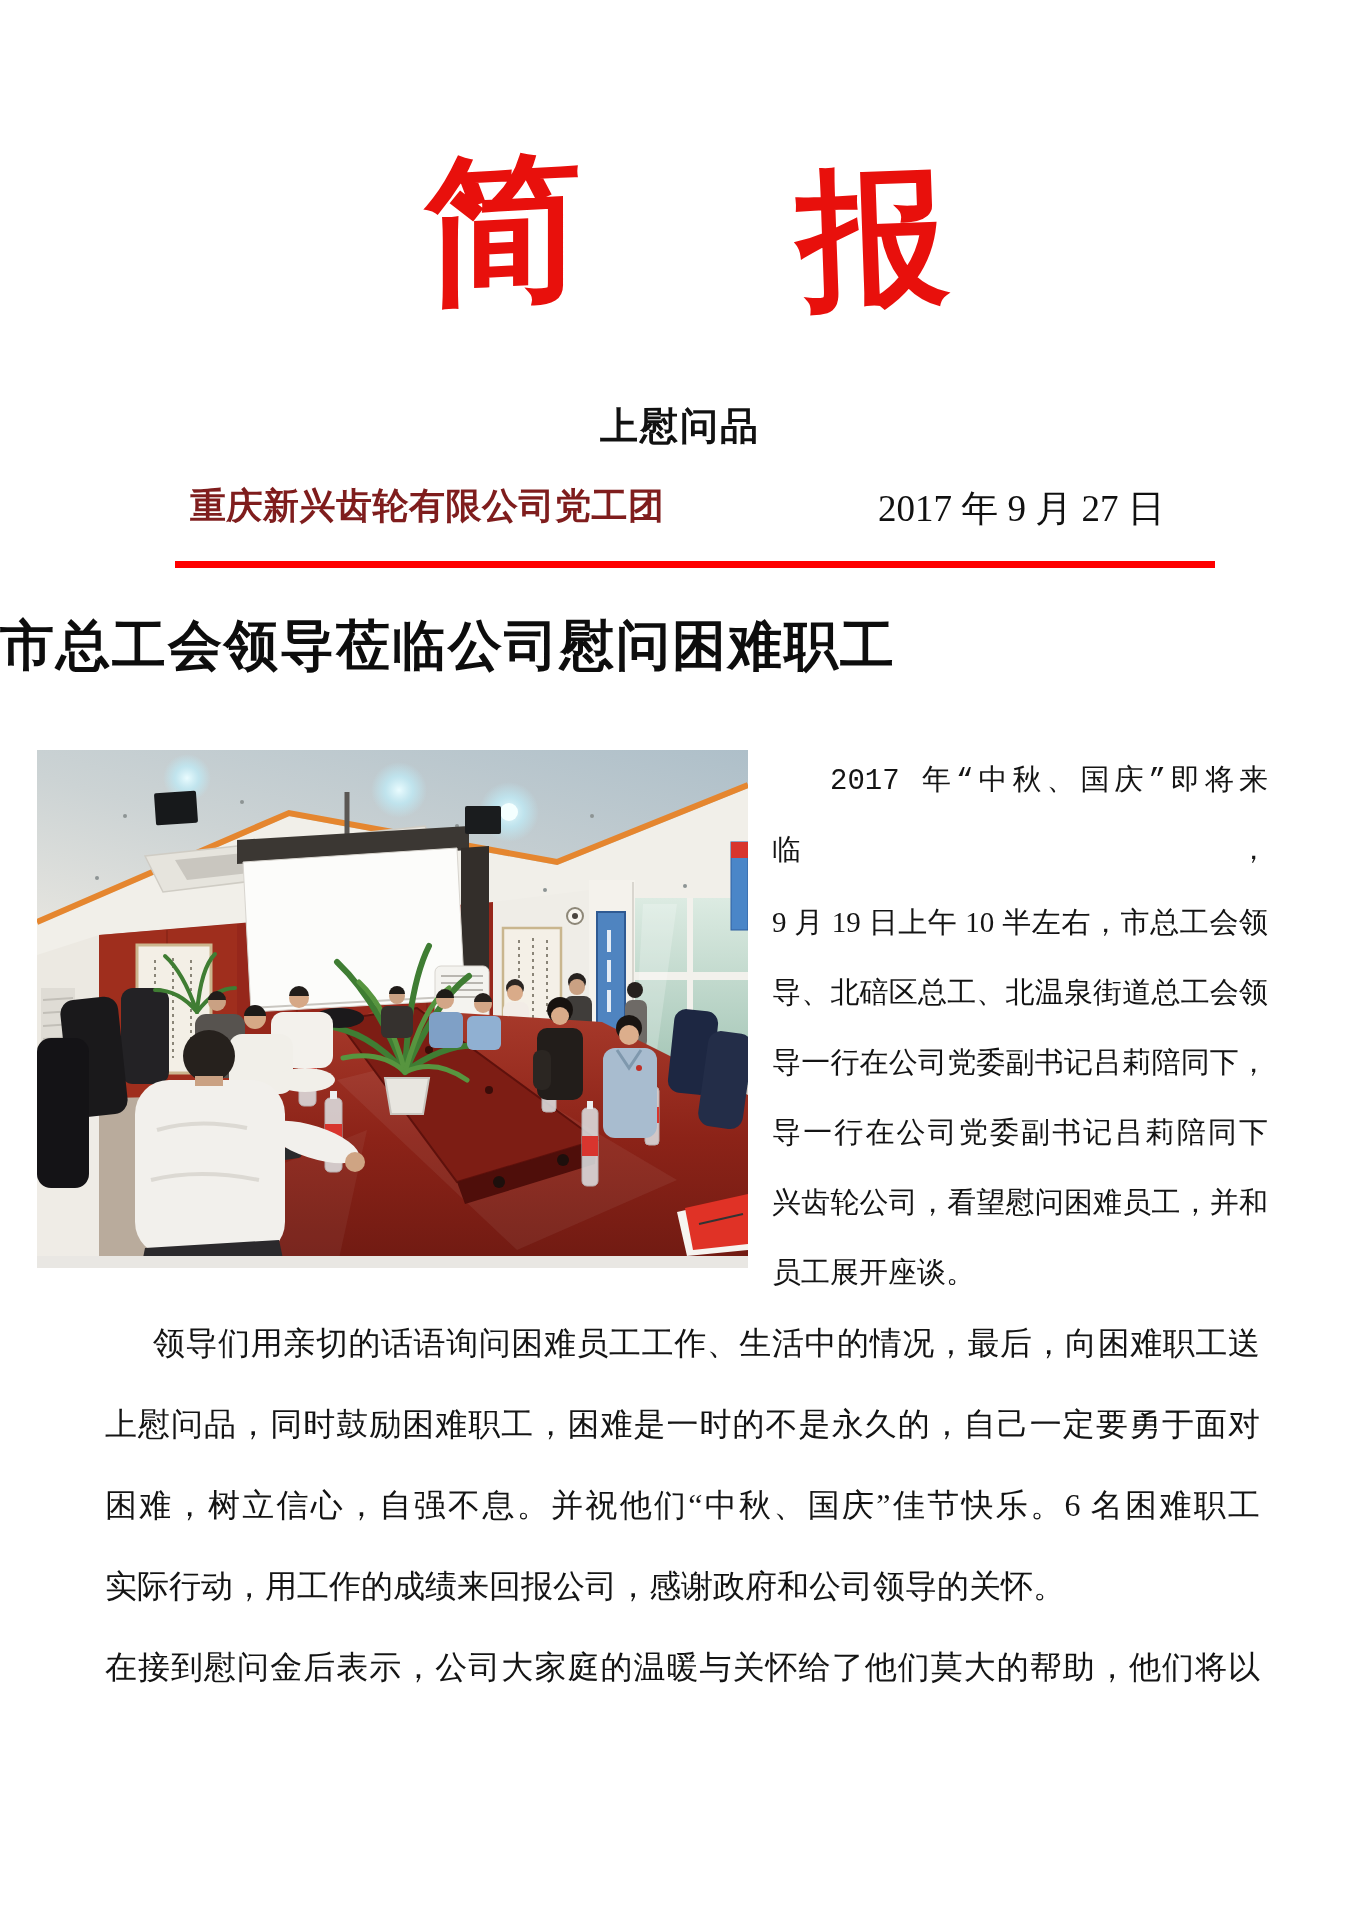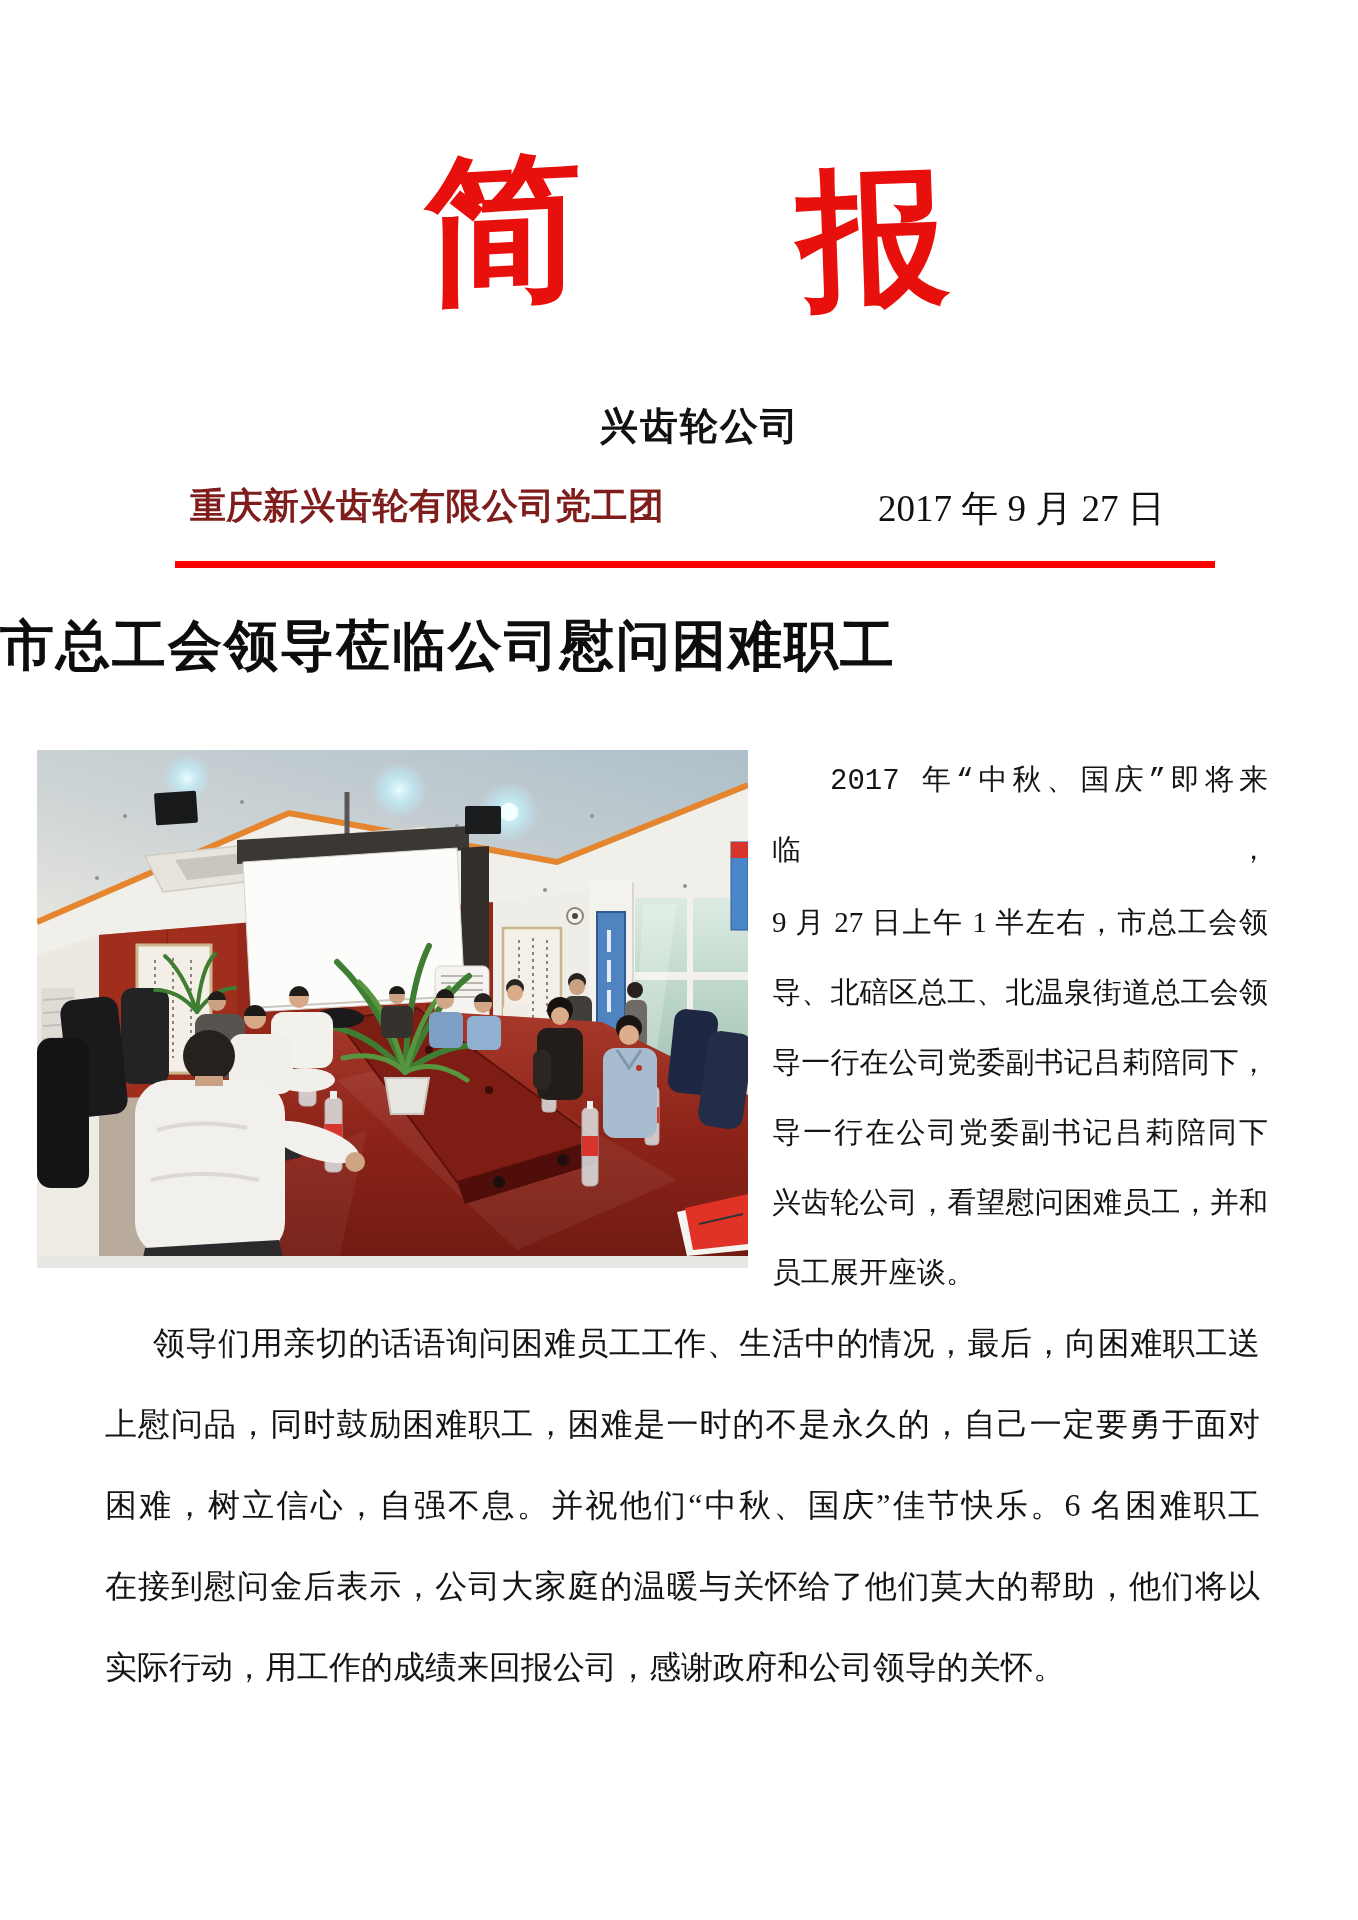--- a/index.html
+++ b/index.html
@@ -58,21 +58,21 @@
 </head>
 <body>
 
 <div class="page">
 
   <div>
     <span class="mast-char mast-char-1">简</span>
     <span class="mast-char mast-char-2">报</span>
   </div>
 
-  <div class="issue">兴齿轮公司</div>
+  <div class="issue">上慰问品</div>
   <div class="org">重庆新兴齿轮有限公司党工团</div>
   <div class="date">2017 年 9 月 27 日</div>
   <div class="rule"></div>
 
   <h1 class="headline">市总工会领导莅临公司慰问困难职工</h1>
 
   <div class="photo">
     <svg viewBox="0 0 711 518" width="711" height="518" preserveAspectRatio="none">
       <defs>
         <linearGradient id="ceil" x1="1" y1="0" x2="0.15" y2="1">
@@ -349,29 +349,29 @@
         <rect x="158" y="326" width="28" height="10" fill="#caa183"></rect>
         <polygon points="108,498 242,490 248,518 104,518" fill="#2b292c"></polygon>
       </g>
 
       <rect x="0" y="506" width="711" height="12" fill="#e9e7e3"></rect>
     </svg>
   </div>
 
   <div class="lead">
     <div class="line fill indent-2">2017 年“中秋、国庆”即将来临，</div>
-    <div class="line fill">9 月 27 日上午 1 半左右，市总工会领</div>
+    <div class="line fill">9 月 19 日上午 10 半左右，市总工会领</div>
     <div class="line fill">导、北碚区总工、北温泉街道总工会领</div>
     <div class="line fill">导一行在公司党委副书记吕莉陪同下，</div>
     <div class="line fill">导一行在公司党委副书记吕莉陪同下</div>
     <div class="line fill">兴齿轮公司，看望慰问困难员工，并和</div>
     <div class="line">员工展开座谈。</div>
   </div>
 
   <div class="body-par">
     <div class="line fill indent-b">领导们用亲切的话语询问困难员工工作、生活中的情况，最后，向困难职工送</div>
     <div class="line fill">上慰问品，同时鼓励困难职工，困难是一时的不是永久的，自己一定要勇于面对</div>
     <div class="line fill">困难，树立信心，自强不息。并祝他们“中秋、国庆”佳节快乐。6 名困难职工</div>
+    <div class="line">实际行动，用工作的成绩来回报公司，感谢政府和公司领导的关怀。</div>
     <div class="line fill">在接到慰问金后表示，公司大家庭的温暖与关怀给了他们莫大的帮助，他们将以</div>
-    <div class="line">实际行动，用工作的成绩来回报公司，感谢政府和公司领导的关怀。</div>
   </div>
 
 </div>
 
 </body></html>

